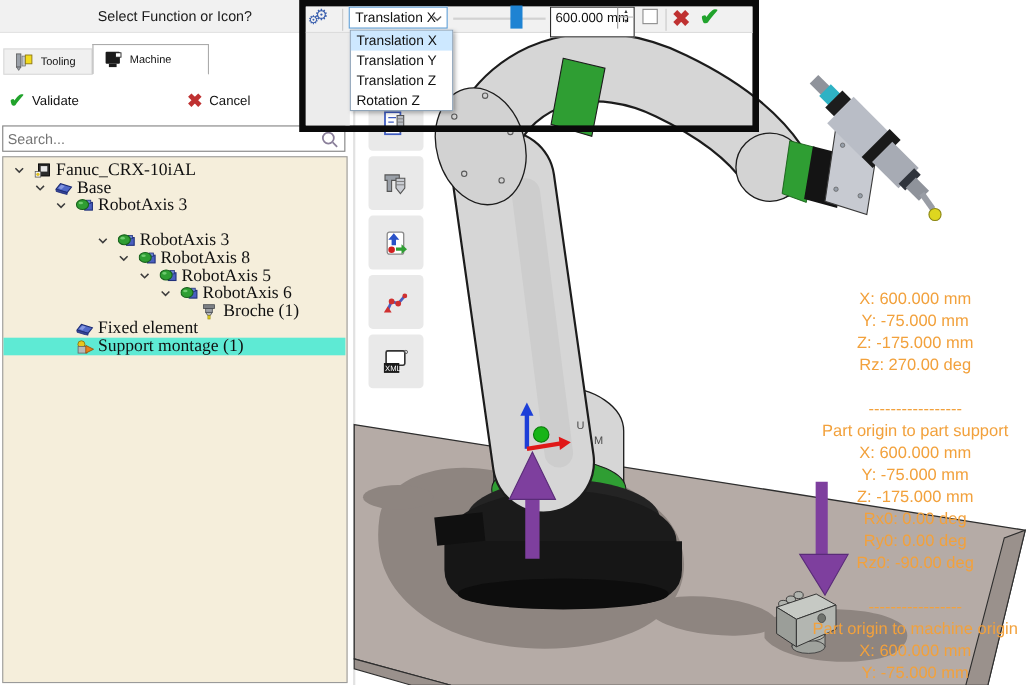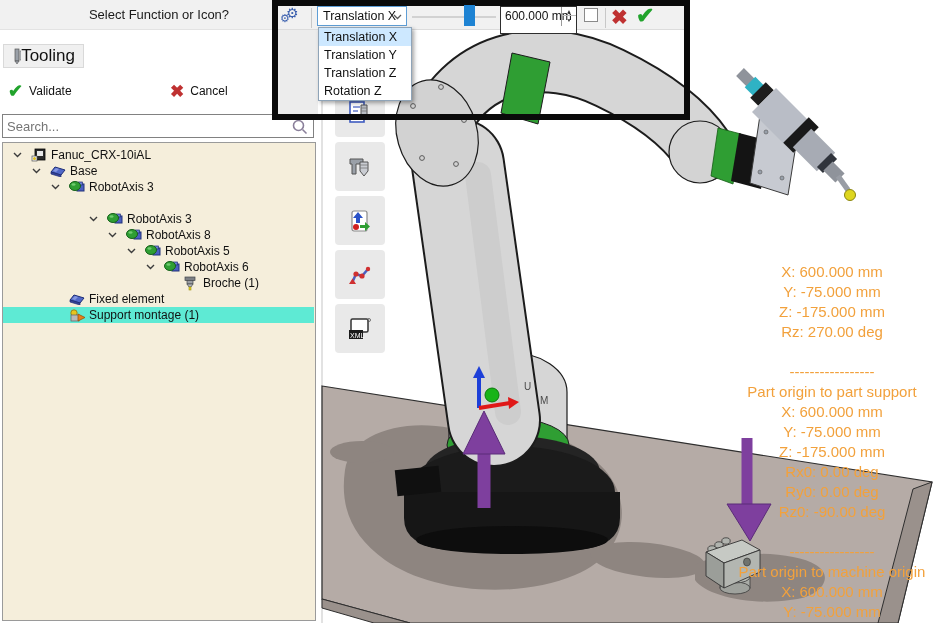--- a/index.html
+++ b/index.html
@@ -6,35 +6,35 @@
   html,body { width:936px; height:623px; }
   body { position:relative; overflow:hidden; background:#fff;
          font-family:"Liberation Sans", sans-serif; color:#111; }
   .abs { position:absolute; }
 
   
   #left-panel { left:0; top:0; width:318px; height:451px; background:#fff; z-index:20; }
   #panel-header { left:0; top:0; width:318px; height:30px; background:#f1f1f1;
                   border-bottom:1px solid #e3e3e3; font-size:13px; line-height:30px;
                   text-align:center; color:#1a1a1a; }
-  .tab { border:1px solid #d9d9d9; background:#f0f0f0; font-size:17px;
-         display:flex; align-items:center; padding:0 8px; }
+  .tab { border:1px solid #d9d9d9; background:#f0f0f0; font-size:10px;
+         display:flex; align-items:center; gap:5px; padding:0 8px; }
   .tab.active { background:#fff; border-color:#ababab; border-bottom-color:#fff; }
   .action-btn { display:flex; align-items:center; gap:6px; font-size:12px; cursor:default; }
   .glyph-check { color:#21a32c; font-size:18px; font-weight:bold; }
   .glyph-cross { color:#bf3131; font-size:17px; font-weight:bold; }
   #search-box { left:2px; top:114px; width:312px; height:24px; border:1px solid #818181;
                 background:#fff;text-decoration:underline; }
   #search-box input { border:0; outline:none; width:280px; height:20px; margin:1px 0 0 4px;
                       font-size:13px; color:#444; font-family:"Liberation Sans",sans-serif;
                       background:transparent; }
   #tree { left:2px; top:142px; width:314px; height:479px; background:#f5eedb;
           border:1px solid #9a9a9a; overflow:hidden; }
-  .tree-row { position:absolute; left:0; width:311px; height:16px; font-size:12px;
-              line-height:16px; white-space:nowrap; }
+  .tree-row { position:absolute; left:0; width:311px; height:16px; font-size:16px;
+              line-height:16px; white-space:nowrap;font-family:Liberation Serif, serif; }
   .tree-row.selected { background:#5eead4; }
   .tree-label { position:absolute; top:0; }
   .tree-ico { position:absolute; top:1px; }
   .tree-chev { position:absolute; top:5px; }
 
   
   .tool-btn { left:335px; width:50px; height:49px; background:#e9e9e9; border-radius:4px;
               display:flex; align-items:center; justify-content:center; z-index:10; }
 
   
@@ -246,20 +246,28 @@
 
   <div class="abs tab" style="left:3px; top:44px; width:81px; height:24px;">
     <svg width="20" height="18">
       <rect x="3" y="2" width="4" height="12" fill="#9aa0a8" stroke="#555" stroke-width="0.7"></rect>
       <polygon points="3,14 7,14 5,17" fill="#9aa0a8" stroke="#555" stroke-width="0.6"></polygon>
       <rect x="8" y="4" width="3" height="9" fill="#c0c6cc" stroke="#666" stroke-width="0.6"></rect>
       <rect x="11" y="3" width="6" height="8" fill="#f2db1d" stroke="#8a7410" stroke-width="0.8"></rect>
     </svg>
     <span>Tooling</span>
   </div>
+  <div class="abs tab active" style="left:84px; top:40px; width:106px; height:28px;">
+    <svg width="20" height="18">
+      <rect x="3" y="2" width="13" height="11" rx="1" fill="#1b1b1b"></rect>
+      <rect x="12" y="3" width="5" height="4" fill="#fff" stroke="#1b1b1b" stroke-width="0.8"></rect>
+      <rect x="6" y="13" width="7" height="3" fill="#1b1b1b"></rect>
+    </svg>
+    <span>Machine</span>
+  </div>
 
   <div class="abs action-btn" style="left:8px; top:78px; height:26px;">
     <span class="glyph-check">✔</span>
     <span>Validate</span>
   </div>
   <div class="abs action-btn" style="left:170px; top:78px; height:26px;">
     <span class="glyph-cross">✖</span>
     <span>Cancel</span>
   </div>
 

